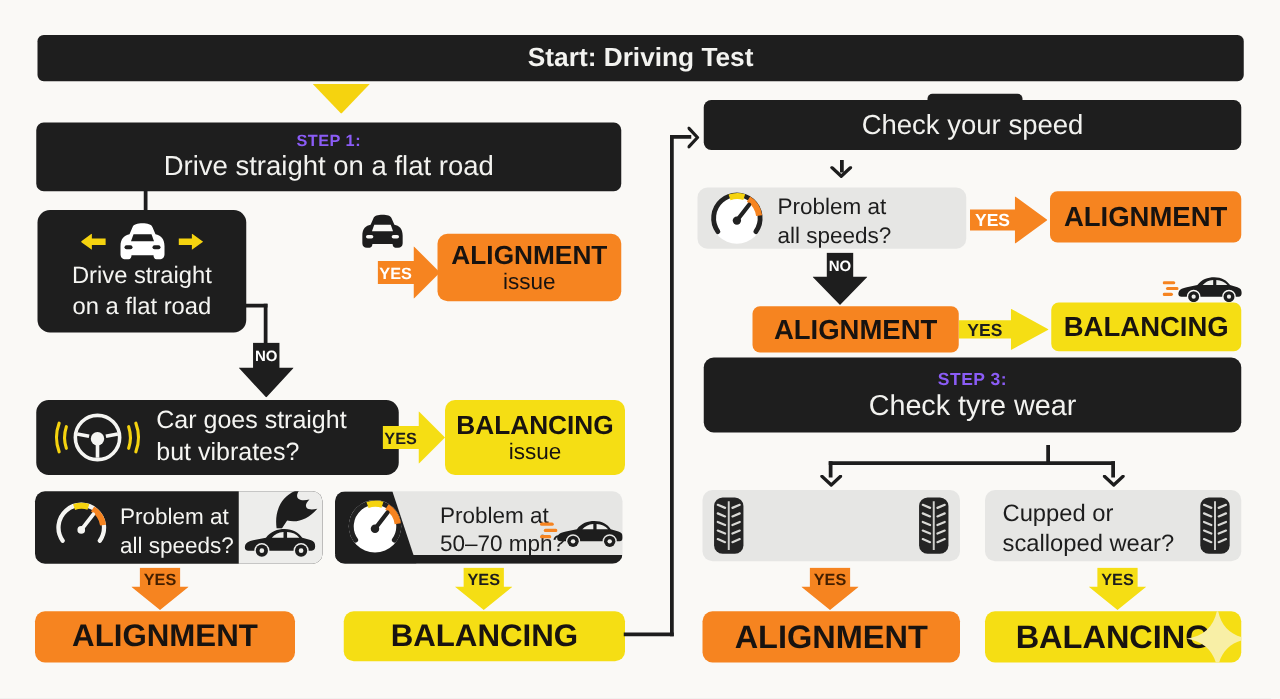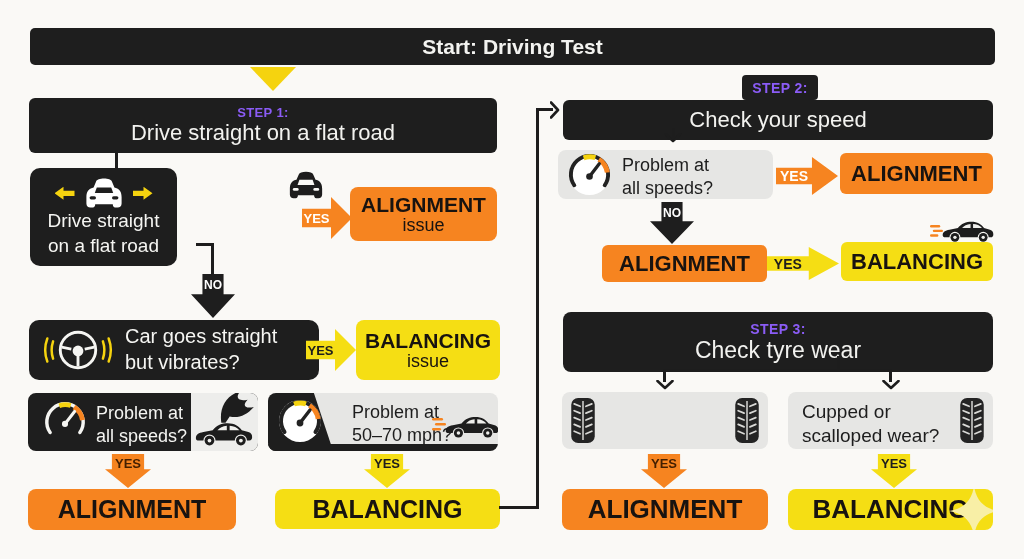--- a/index.html
+++ b/index.html
@@ -124,21 +124,21 @@
     <span>Start: Driving Test</span>
   </div>
   <div class="abs tri-down" style="left:250px;top:67px;width:46px;height:24px;"></div>
 
   <div class="abs box-black col" style="left:29px;top:98px;width:468px;height:55px;border-radius:6px;">
     <div class="lab">STEP 1:</div>
     <div style="font-size:22px;color:#F2F2EF;">Drive straight on a flat road</div>
   </div>
   <div class="abs line" style="left:115px;top:152px;width:3px;height:17px;"></div>
 
-  <div class="abs box-black col" style="left:30px;top:168px;width:147px;height:98px;border-radius:10px;">
+  <div class="abs box-black col" style="left:30px;top:168px;width:167px;height:98px;border-radius:10px;">
     <div style="display:flex;align-items:center;gap:5px;margin-top:2px;">
       <span style="width:20px;height:13px;background:#F5D30F;clip-path:polygon(100% 30%,45% 30%,45% 0,0 50%,45% 100%,45% 70%,100% 70%);"></span>
       <svg width="48" height="32">
           <use href="#car-front-w"></use>
         </svg>
       <span style="width:20px;height:13px;background:#F5D30F;clip-path:polygon(0 30%,55% 30%,55% 0,100% 50%,55% 100%,55% 70%,0 70%);"></span>
     </div>
     <div style="font-size:19px;line-height:1.3;color:#F5F5F2;">
       <div>Drive straight</div>
       <div>on a flat road</div>
@@ -231,21 +231,21 @@
   <div class="abs line" style="left:499px;top:506px;width:40px;height:3px;"></div>
   <div class="abs line" style="left:536px;top:108px;width:3px;height:401px;"></div>
   <div class="abs line" style="left:536px;top:108px;width:17px;height:3px;"></div>
   <svg class="abs" style="left:550px;top:101px;" width="10" height="18">
       <use href="#chev-right"></use>
     </svg>
 
   <div class="abs box-black ctr lab" style="left:742px;top:75px;width:76px;height:25px;border-radius:4px;font-size:14px;">
     <span>STEP 2:</span>
   </div>
-  <div class="abs box-black ctr" style="left:563px;top:100px;width:430px;height:40px;border-radius:6px;font-size:22px;color:#F2F2EF;text-align:right;">
+  <div class="abs box-black ctr" style="left:563px;top:80px;width:430px;height:40px;border-radius:6px;font-size:22px;color:#F2F2EF;text-align:right;">
     <span>Check your speed</span>
   </div>
   <svg class="abs" style="left:664px;top:133px;" width="18" height="10">
       <use href="#chev-down"></use>
     </svg>
   <div class="abs line" style="left:671.5px;top:128px;width:3px;height:10px;"></div>
 
   <div class="abs box-gray" style="left:558px;top:150px;width:215px;height:49px;">
     <svg class="abs" style="left:8px;top:1px;" width="47" height="47">
         <use href="#gauge-d"></use>
@@ -275,21 +275,21 @@
   <svg class="abs" style="left:930px;top:224px;" width="13" height="15">
       <use href="#speed-lines"></use>
     </svg>
   <svg class="abs" style="left:941px;top:220px;" width="54" height="22">
       <use href="#car-side"></use>
     </svg>
   <div class="abs box-yellow ctr b" style="left:841px;top:242px;width:152px;height:39px;border-radius:6px;font-size:22px;">
     <span>BALANCING</span>
   </div>
 
-  <div class="abs box-black col" style="left:563px;top:312px;width:430px;height:60px;">
+  <div class="abs box-black col" style="left:563px;top:286px;width:430px;height:60px;">
     <div class="lab" style="font-size:14px;">STEP 3:</div>
     <div style="font-size:23px;color:#F2F2EF;">Check tyre wear</div>
   </div>
   <div class="abs line" style="left:837px;top:356px;width:3px;height:16px;"></div>
   <div class="abs line" style="left:663px;top:369px;width:229px;height:3px;"></div>
   <div class="abs line" style="left:663px;top:369px;width:3px;height:13px;"></div>
   <div class="abs line" style="left:889px;top:369px;width:3px;height:13px;"></div>
   <svg class="abs" style="left:656px;top:380px;" width="18" height="10">
       <use href="#chev-down"></use>
     </svg>

